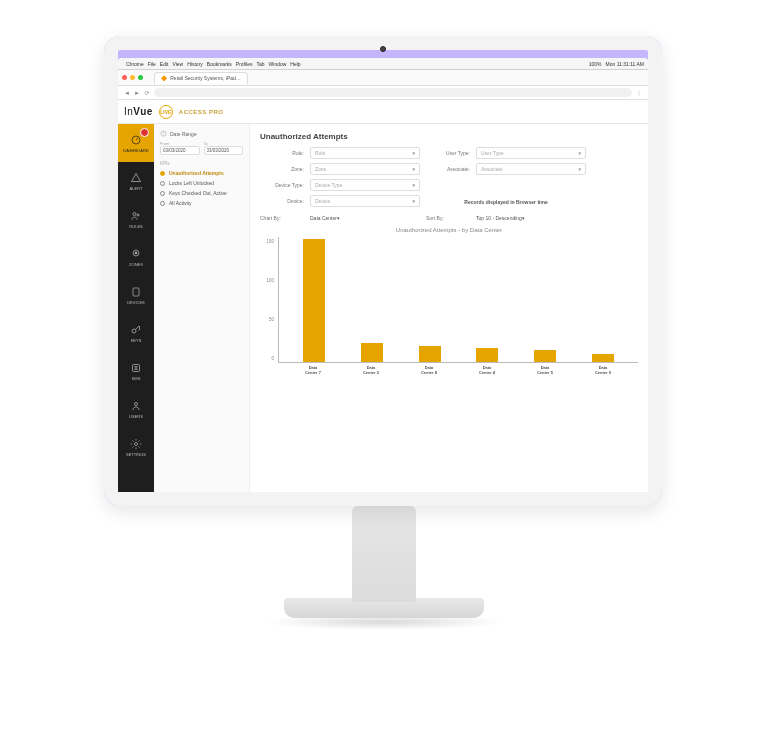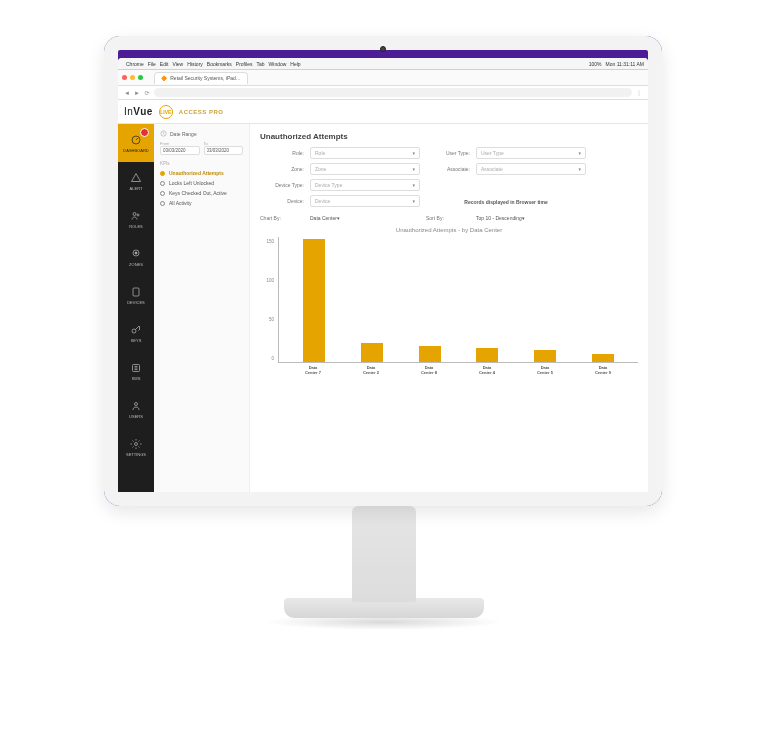--- a/index.html
+++ b/index.html
@@ -1,21 +1,21 @@
 <!DOCTYPE html>
 <html><head>
 <meta charset="utf-8">
 <style>
   * { box-sizing: border-box; margin: 0; padding: 0; font-family: -apple-system, Helvetica, Arial, sans-serif; }
   body { width: 768px; height: 729px; background: #fff; position: relative; overflow: hidden; }
 
   
   .imac {
     position: absolute; left: 104px; top: 36px; width: 558px; height: 470px;
-    background: #4c1d95; border-radius: 16px;
+    background: #c4b5fd; border-radius: 16px;
     box-shadow: inset 0 0 0 14px #f3f3f3, 0 6px 18px rgba(0,0,0,.1);
     overflow: hidden;
   }
   .camera { position: absolute; top: 10px; left: 50%; width: 6px; height: 6px; margin-left: -3px; background: #444; border-radius: 50%; border: 1px solid #222; }
   .screen {
     position: absolute; left: 14px; right: 14px; top: 22px; bottom: 14px;
     background: #fff; border-radius: 4px 4px 0 0; overflow: hidden;
     display: flex; flex-direction: column;
   }
   .stand-neck { position: absolute; left: 50%; top: 506px; width: 64px; height: 96px; margin-left: -32px; background: linear-gradient(#e6e6e6, #dcdcdc); border-radius: 6px 6px 2px 2px; }

